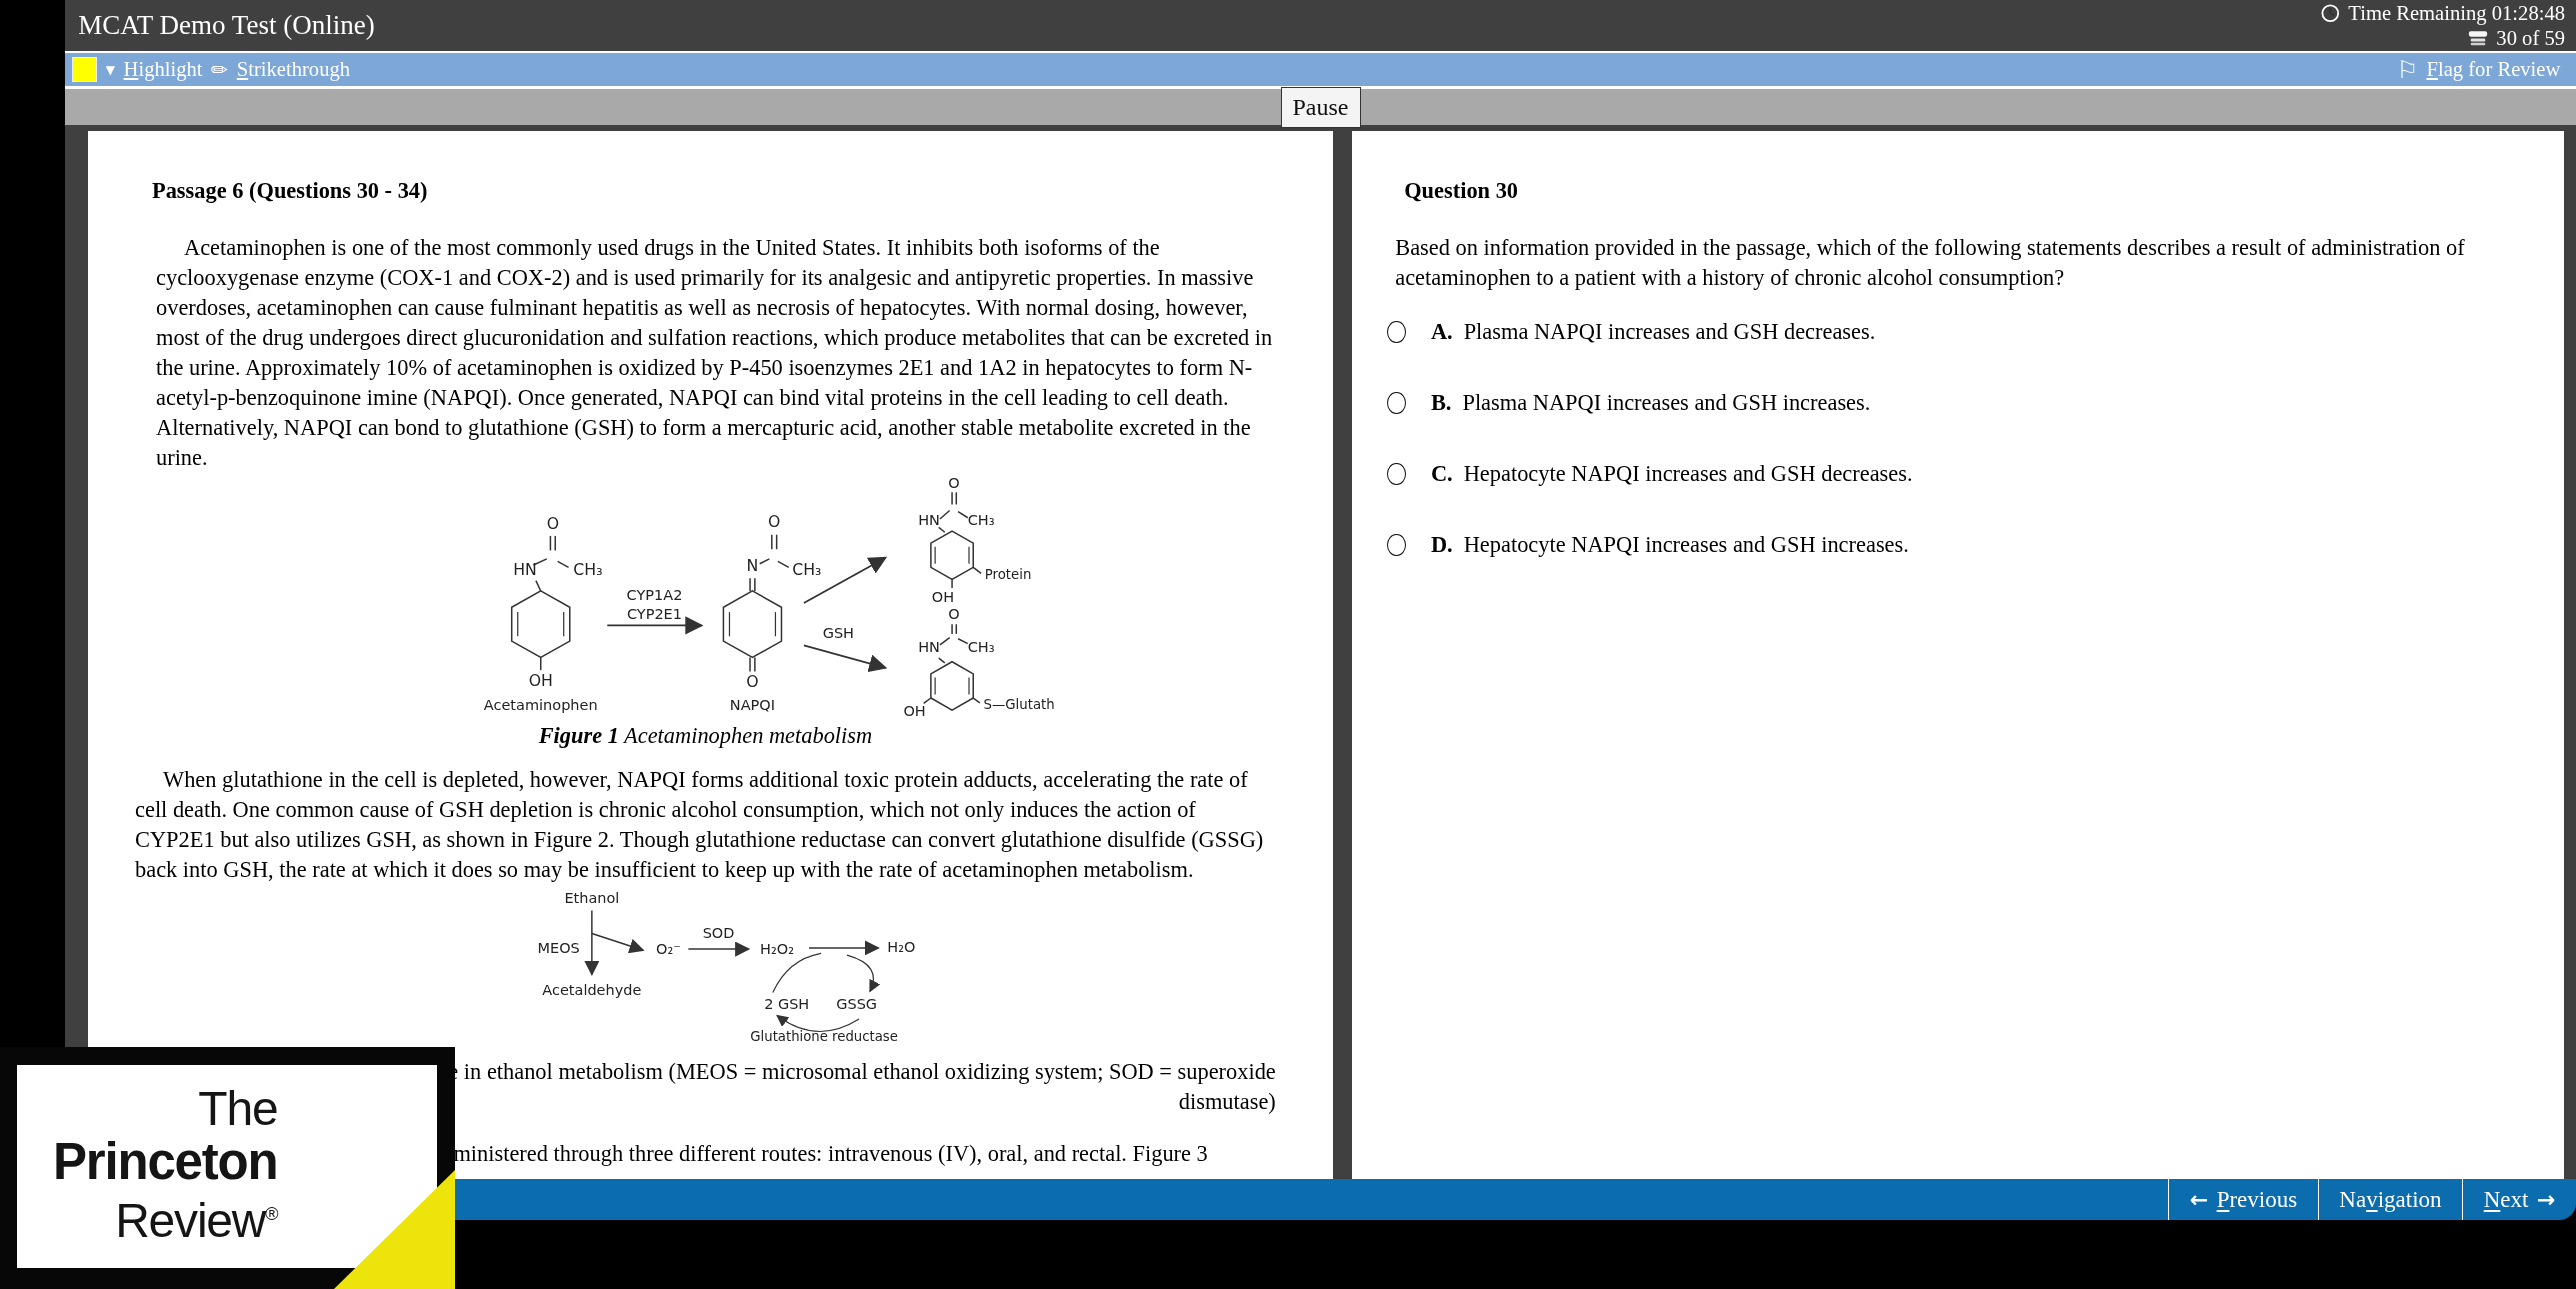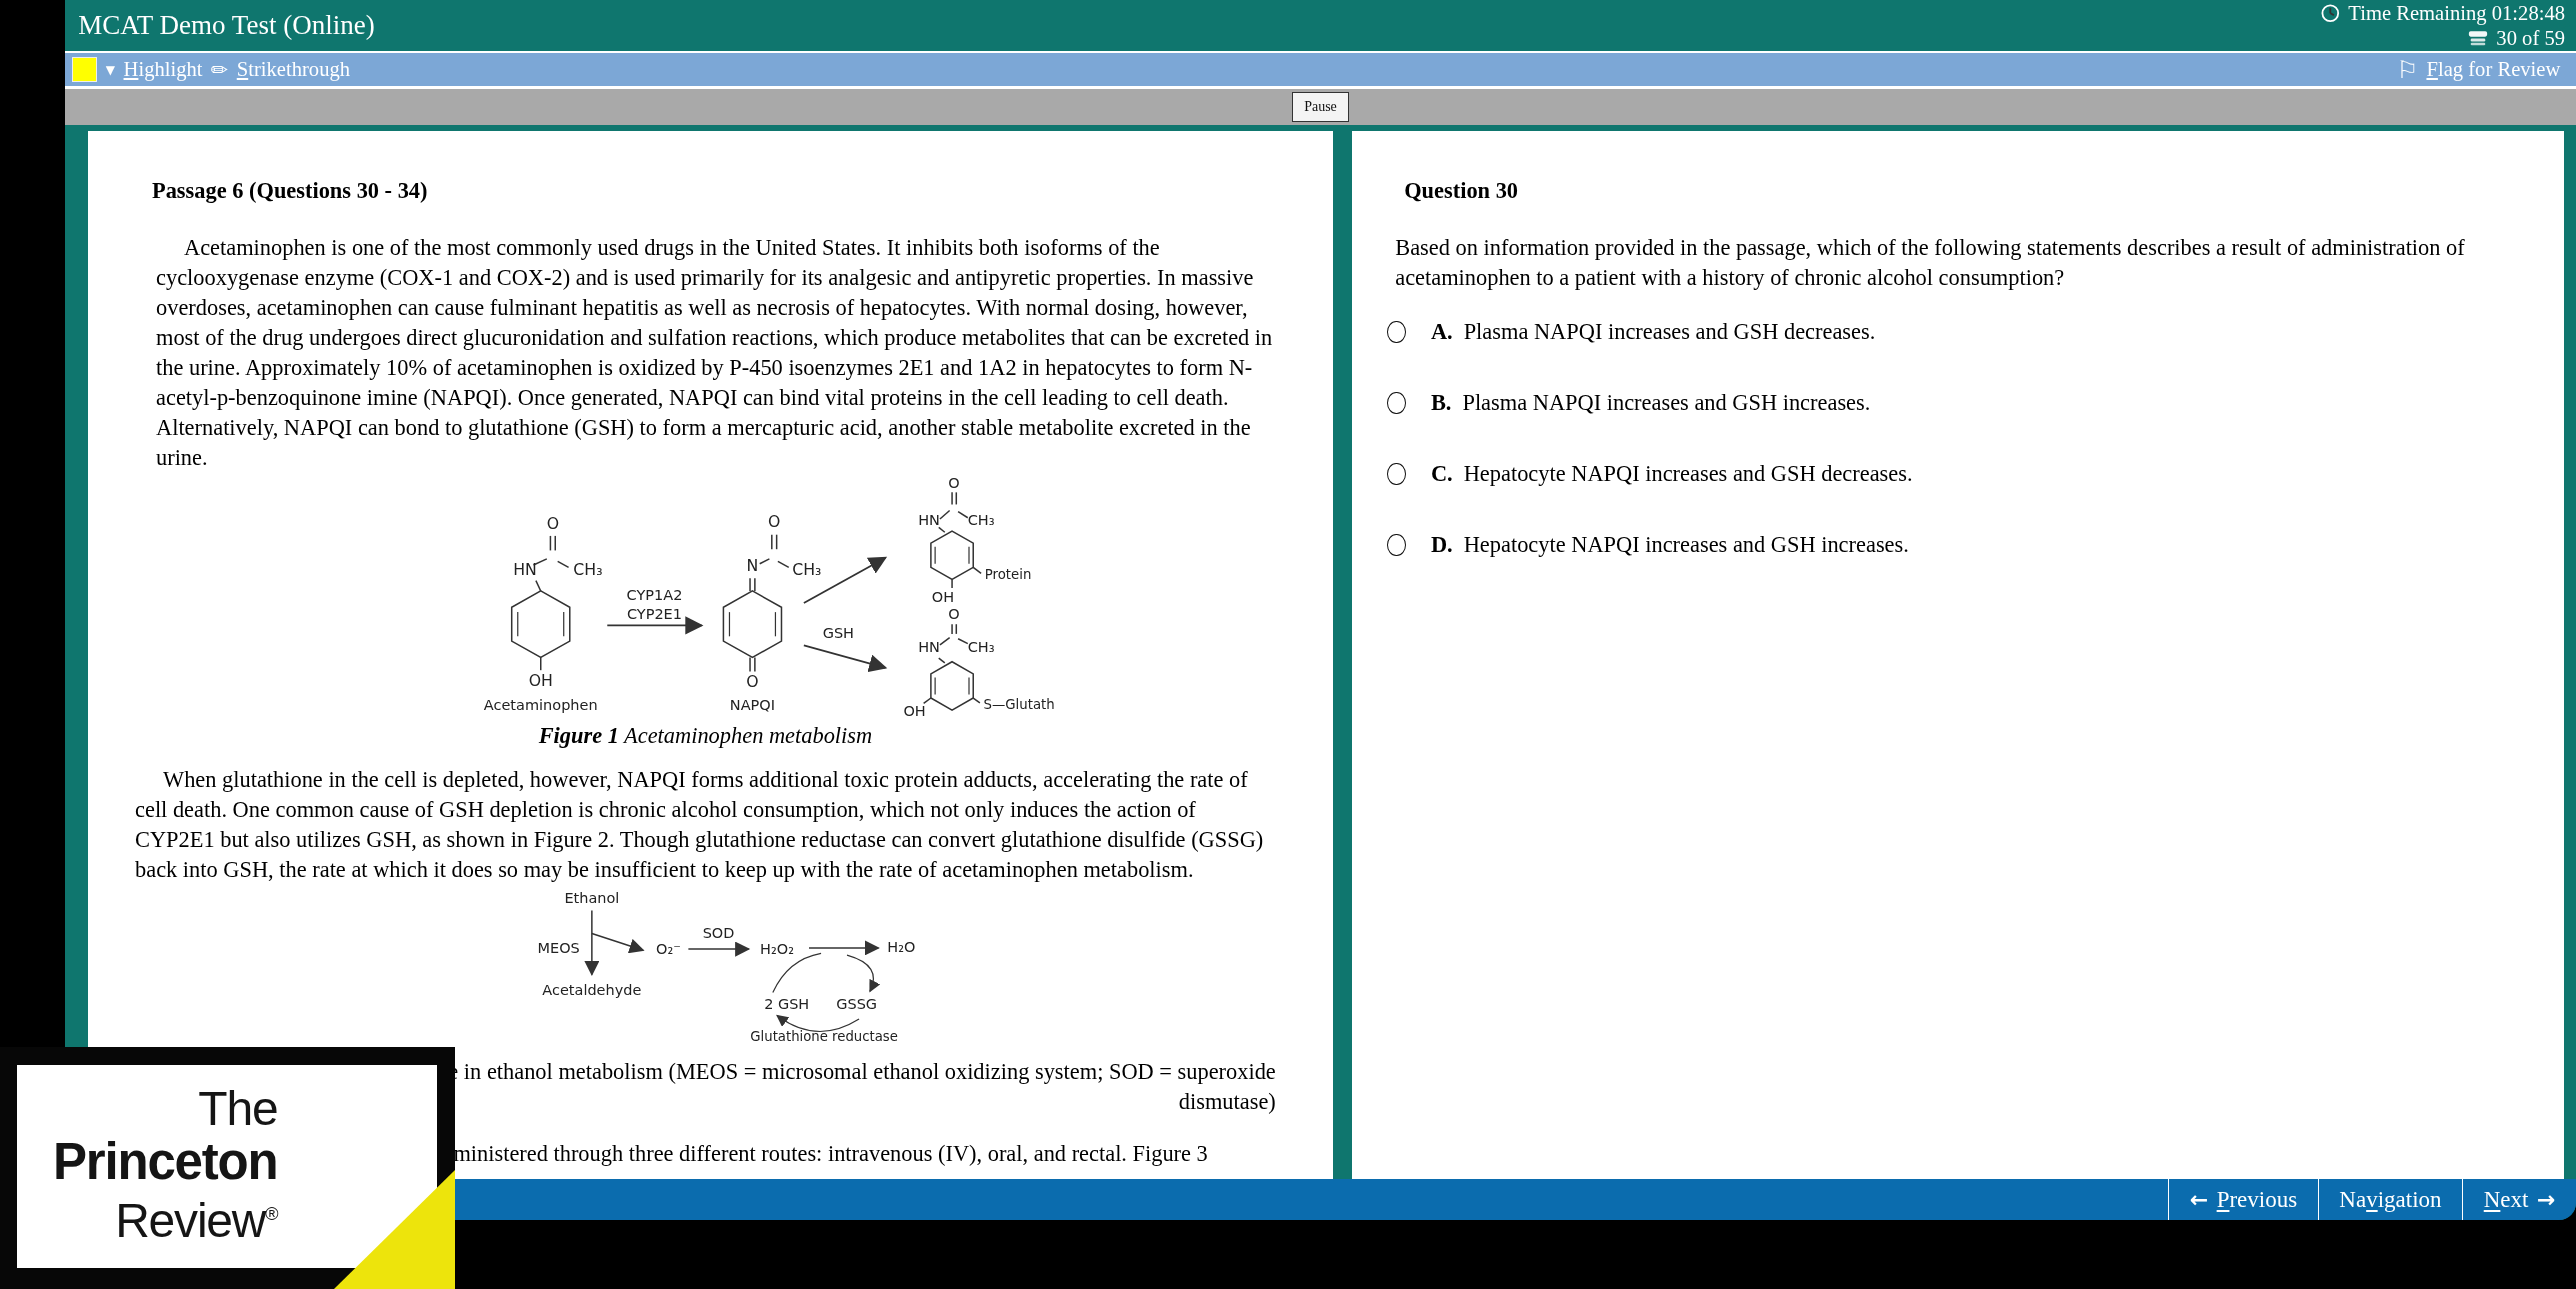--- a/index.html
+++ b/index.html
@@ -1,39 +1,39 @@
 <!DOCTYPE html>
 <html style="font-size:9.7px"><head>
 <meta charset="utf-8">
 <style>
   html,body{margin:0;padding:0;background:#000;}
   #screen{position:relative;width:2576px;height:1289px;background:#000;overflow:hidden;
           font-family:"Liberation Serif",serif;}
   
-  .window{position:absolute;left:65px;top:0;width:2511px;height:1220px;background:#0f766e;
+  .window{position:absolute;left:65px;top:0;width:2511px;height:1220px;background:#404040;
           border-bottom-right-radius:17px;border-bottom-left-radius:6px;}
   
   .header{height:51px;border-bottom:2.4px solid #fff;display:flex;justify-content:space-between;
           align-items:center;padding:0 11px 0 13.3px;color:#fff;}
   .header-title{font-size:27px;}
   .header-right{display:flex;flex-direction:column;align-items:flex-end;font-size:20.6px;line-height:24px;gap:1.2px;}
   .hr-line{display:flex;align-items:center;gap:7.3px;}
   .icon-svg{display:block;}
   
   .toolbar{height:33px;background:#7ca7d6;border-bottom:3px solid #fff;display:flex;
            justify-content:space-between;align-items:center;padding:0 15.7px 0 7.3px;color:#fff;font-size:20.6px;}
   .tb-left,.tb-right{display:flex;align-items:center;gap:8.5px;}
   .swatch{width:23px;height:23px;background:#ffff00;border:1.2px solid #eee;}
   .caret{font-family:"DejaVu Sans",sans-serif;font-size:12px;}
   .tb-label u{text-underline-offset:2.4px;}
   .pencil{font-family:"DejaVu Sans",sans-serif;font-size:20.6px;}
   .flag{font-family:"DejaVu Sans",sans-serif;font-size:24px;}
   
   .graybar{height:36px;background:#a9a9a9;display:flex;justify-content:center;align-items:center;}
-  .pause-btn{font-family:"Liberation Serif",serif;font-size:14px;background:#f4f4f4;border:1.8px solid #333;
+  .pause-btn{font-family:"Liberation Serif",serif;font-size:24px;background:#f4f4f4;border:1.8px solid #333;
              padding:6px 11px;color:#111;}
   
   .content{position:absolute;left:23px;right:12px;top:131px;height:1048px;display:flex;}
   .panel{flex:1;background:#fff;overflow:hidden;color:#000;font-size:22.4px;line-height:30px;box-sizing:border-box;}
   .panel.left{padding:28px 57px 0 47px;}
   .panel.right{padding:28px 36px 0 35px;}
   .divider{width:19.4px;}
   .sec-title{font-weight:bold;margin:17px;}
   .para{margin:0;text-indent:28px;}
   .p1{margin-top:27px;margin-left:21px;}

